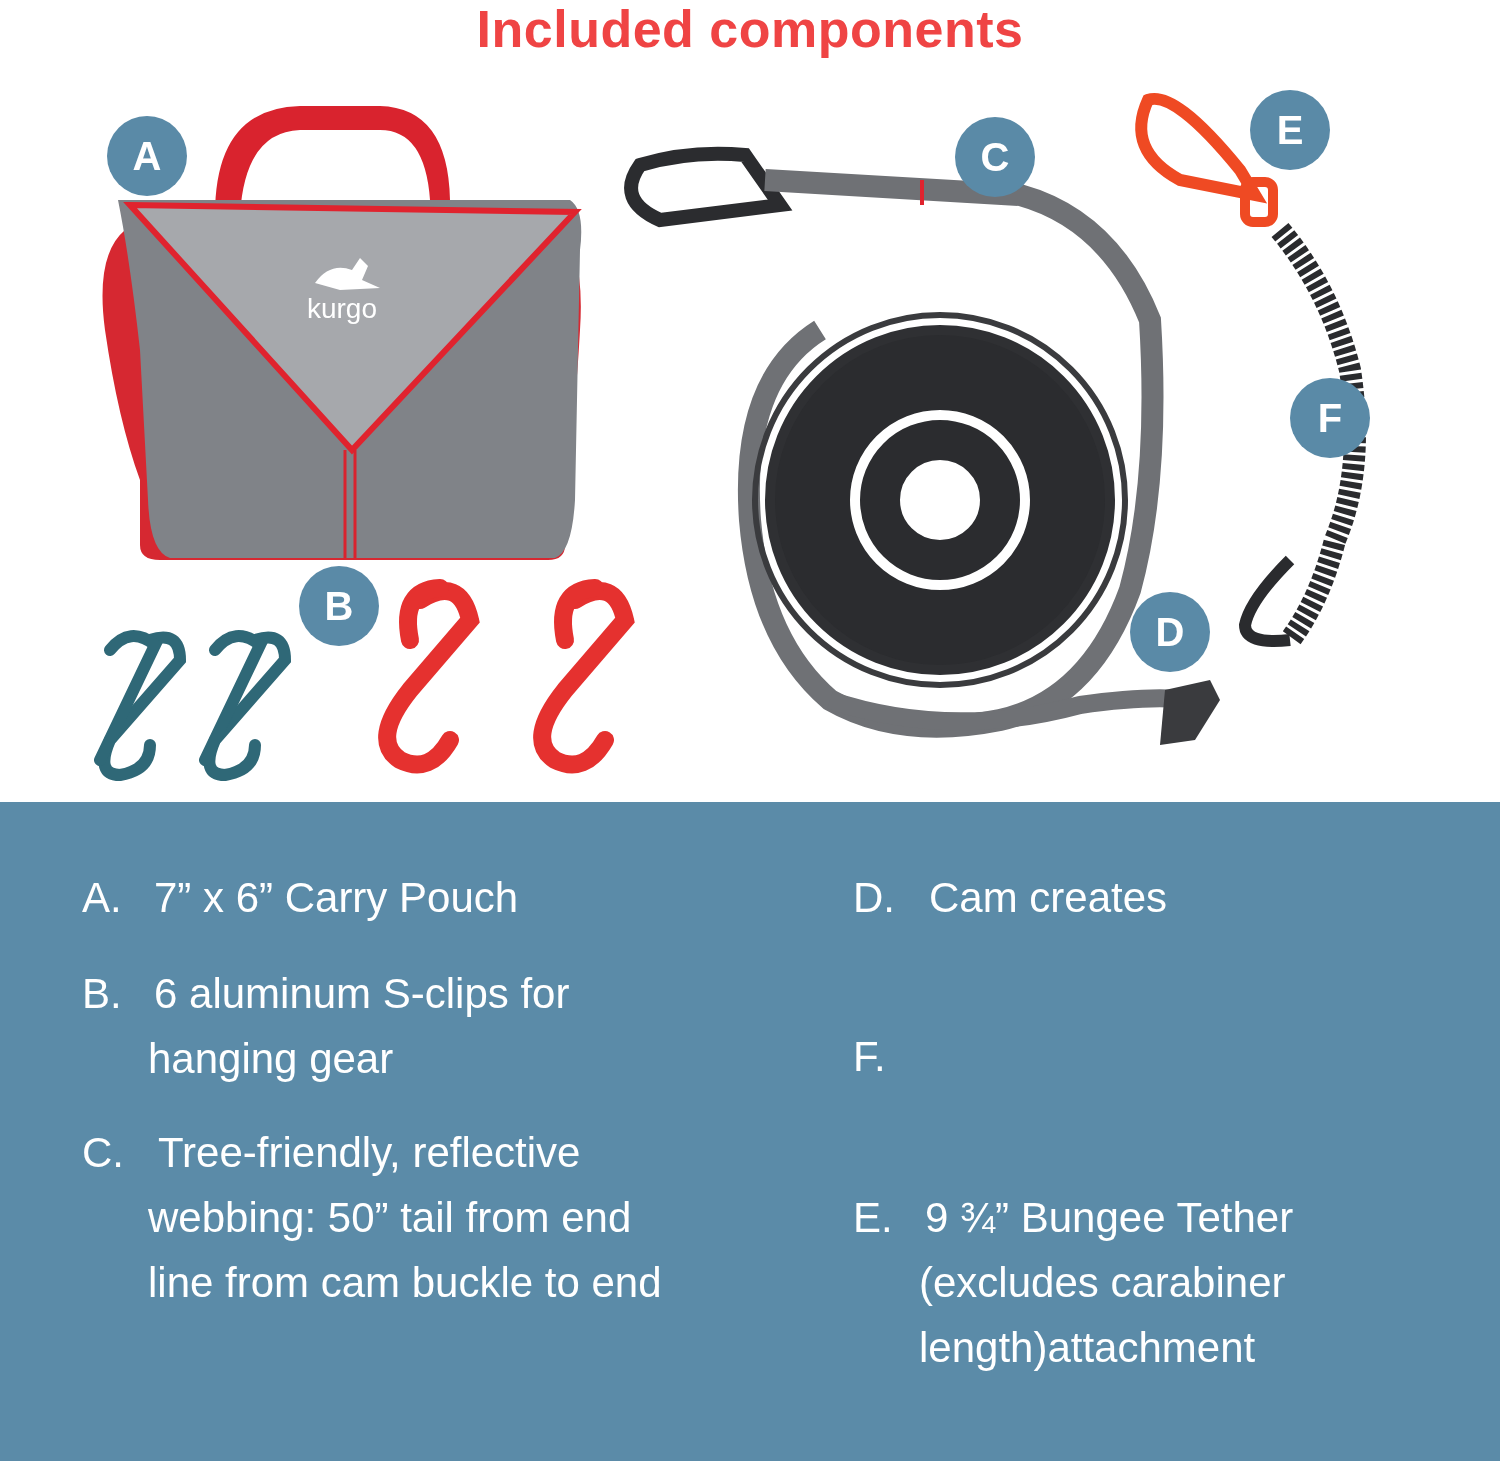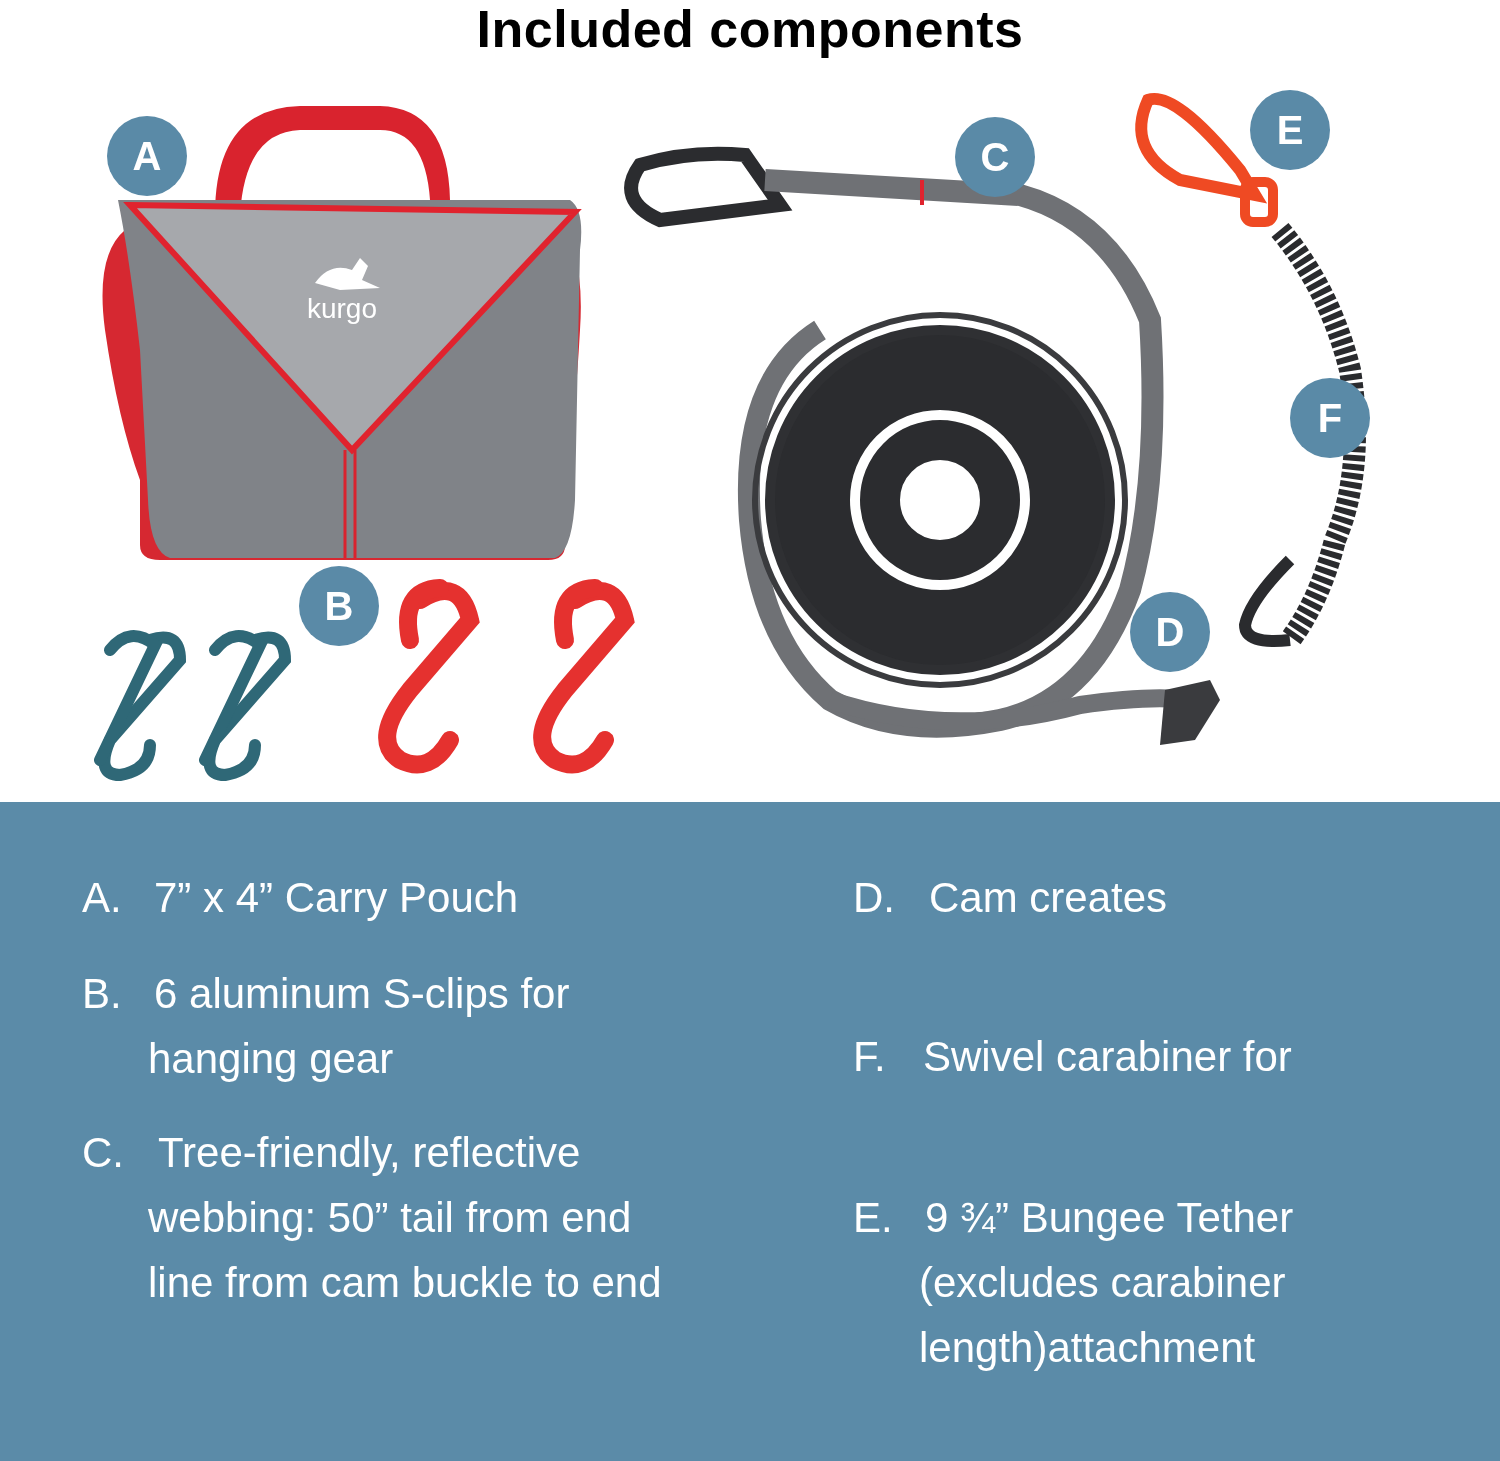--- a/index.html
+++ b/index.html
@@ -2,21 +2,21 @@
 <html><head>
 <meta charset="utf-8">
 <style>
   * { margin:0; padding:0; box-sizing:border-box; }
   html, body { width:1500px; height:1461px; background:#ffffff; overflow:hidden; }
   body { position:relative; font-family:"Liberation Sans", sans-serif; }
 
   .title {
     position:absolute; left:0; top:0; width:1500px; height:60px;
     text-align:center; font-weight:bold; font-size:52px; line-height:58px;
-    color:#000000; letter-spacing:0.5px;
+    color:#ef4444; letter-spacing:0.5px;
   }
 
   .photo { position:absolute; left:0; top:70px; width:1500px; height:732px; }
   .photo svg { position:absolute; left:0; top:0; }
 
   .badge {
     position:absolute; width:80px; height:80px; border-radius:50%;
     background:#5a8aa7; color:#ffffff; font-weight:bold; font-size:40px;
     display:flex; align-items:center; justify-content:center;
     font-family:"Liberation Sans", sans-serif;
@@ -89,21 +89,21 @@
   <div class="badge" style="left:955px; top:47px;">C</div>
   <div class="badge" style="left:1130px; top:522px;">D</div>
   <div class="badge" style="left:1250px; top:20px;">E</div>
   <div class="badge" style="left:1290px; top:308px;">F</div>
 </div>
 
 <div class="panel">
   <div class="col left">
     <div class="item" style="top:63px;">
       <span class="letter">A.</span>
-      <span class="line" style="padding-left:72px;">7” x 4” Carry Pouch</span>
+      <span class="line" style="padding-left:72px;">7” x 6” Carry Pouch</span>
     </div>
     <div class="item" style="top:159px;">
       <span class="letter">B.</span>
       <span class="line" style="padding-left:72px;">6 aluminum S-clips for</span>
       <span class="line" style="padding-left:66px;">hanging gear</span>
     </div>
     <div class="item" style="top:318px;">
       <span class="letter">C.</span>
       <span class="line" style="padding-left:76px;">Tree-friendly, reflective</span>
       <span class="line" style="padding-left:66px;">webbing: 50” tail from end</span>
@@ -111,21 +111,20 @@
     </div>
   </div>
 
   <div class="col right">
     <div class="item" style="top:63px;">
       <span class="letter">D.</span>
       <span class="line" style="padding-left:76px;">Cam creates</span>
     </div>
     <div class="item" style="top:222px;">
       <span class="letter">F.</span>
-      <span class="line" style="padding-left:70px;">Swivel carabiner for</span>
     </div>
     <div class="item" style="top:383px;">
       <span class="letter">E.</span>
       <span class="line" style="padding-left:72px;">9 ¾” Bungee Tether</span>
       <span class="line" style="padding-left:66px;">(excludes carabiner</span>
       <span class="line" style="padding-left:66px;">length)attachment</span>
     </div>
   </div>
 </div>
 

